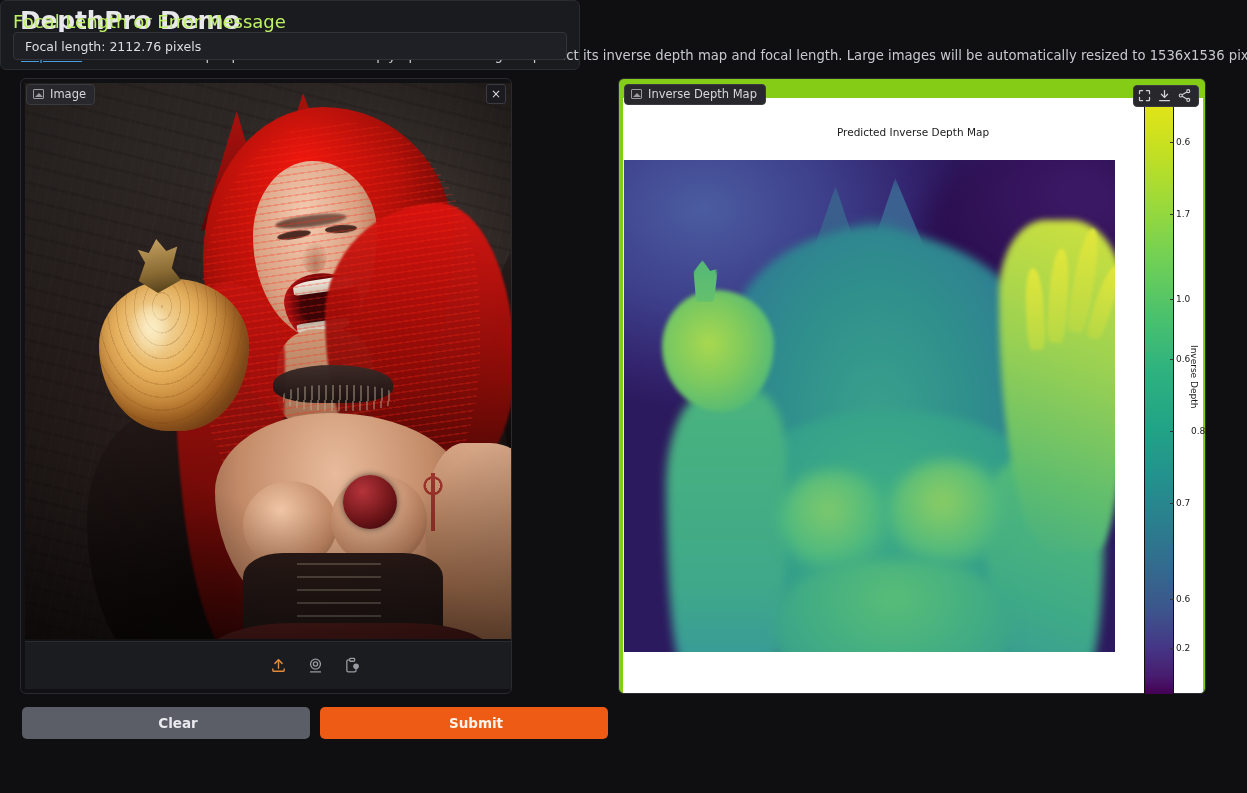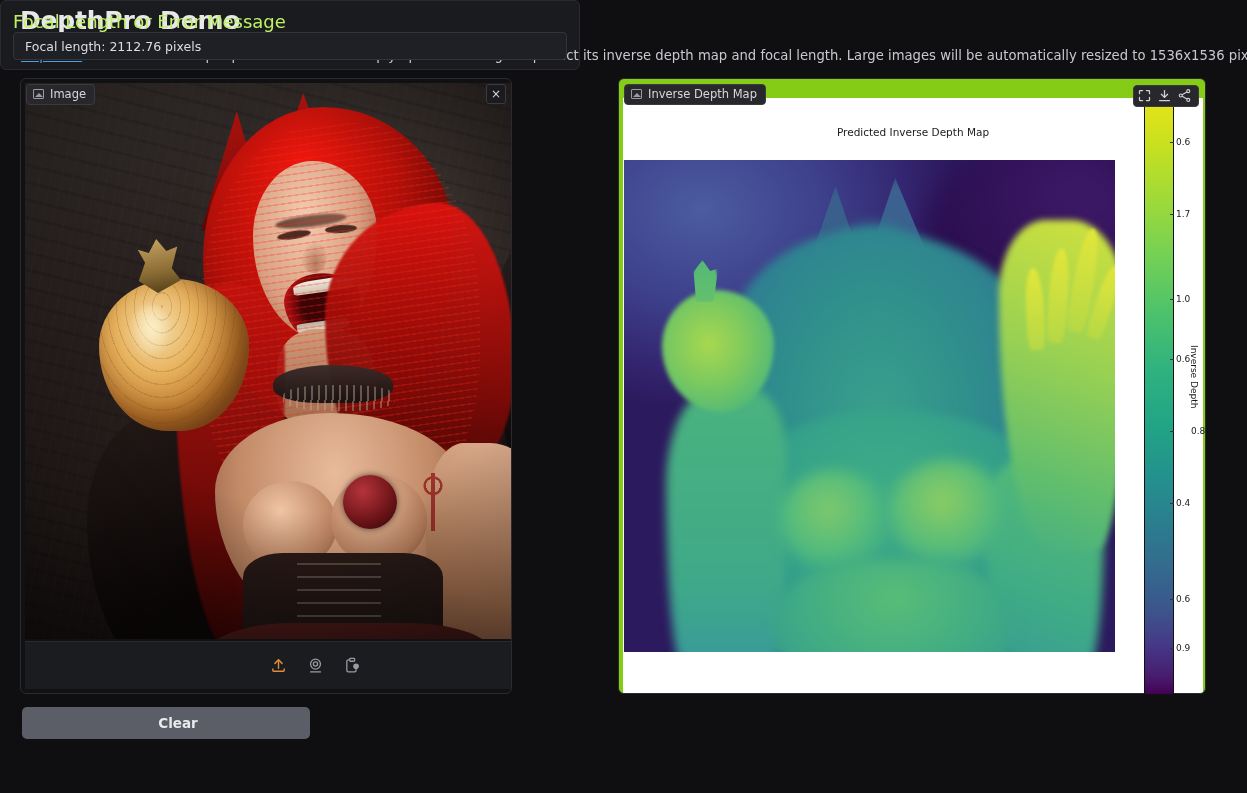--- a/index.html
+++ b/index.html
@@ -462,25 +462,26 @@
       </div>
     </div>
   </div>
 
   <div class="cbar"></div>
   <div class="cb-tick" style="top:137px;">0.6</div>
   <div class="cb-tick" style="top:209px;">1.7</div>
   <div class="cb-tick" style="top:294px;">1.0</div>
   <div class="cb-tick" style="top:354px;">0.6</div>
   <div class="cb-tick" style="top:426px;padding-left:15px;">0.8</div>
-  <div class="cb-tick" style="top:498px;">0.4</div>
+  <div class="cb-tick" style="top:498px;">0.7</div>
   <div class="cb-tick" style="top:594px;">0.6</div>
-  <div class="cb-tick" style="top:643px;">0.9</div>
+  <div class="cb-tick" style="top:643px;">0.2</div>
   <div class="cb-axis-label">Inverse Depth</div>
 
   <div class="btn" id="clear-button">Clear</div>
+  <div class="btn" id="submit-button">Submit</div>
 
   <div id="focal-panel">
     <div class="focal-label">Focal Length or Error Message</div>
     <div class="focal-value-box">Focal length: 2112.76 pixels</div>
   </div>
 
 </div>
 
 </body></html>

